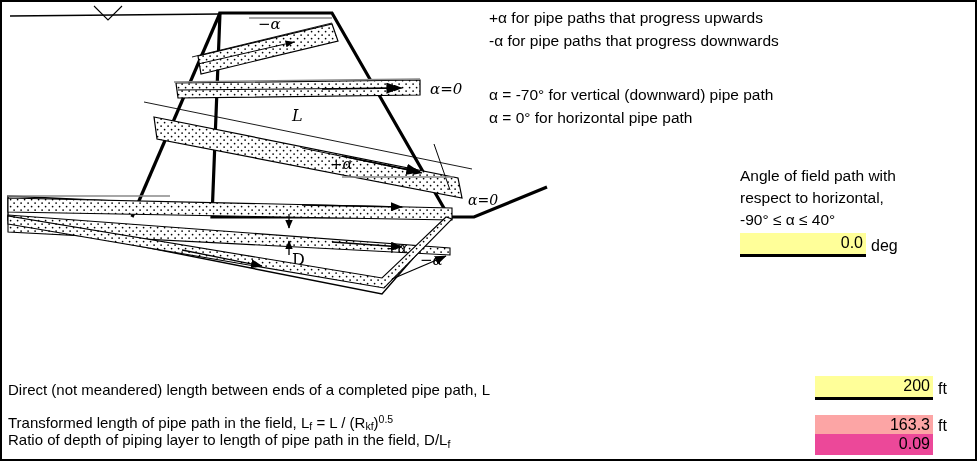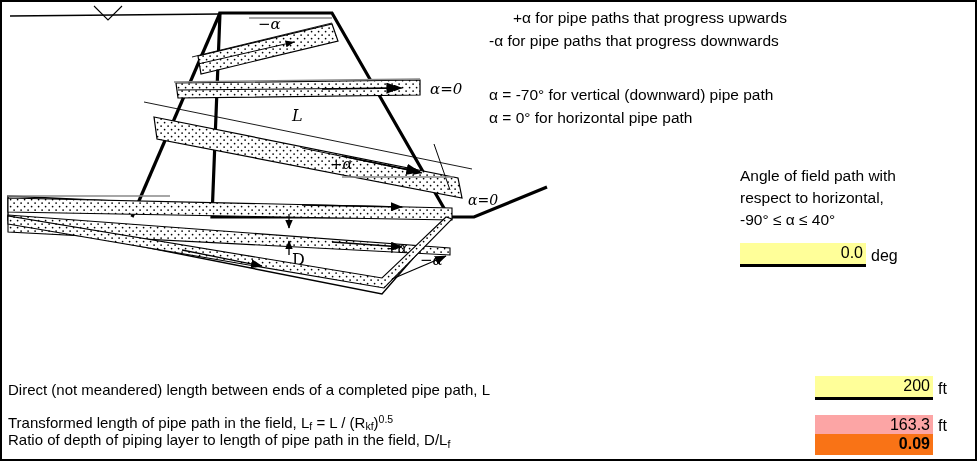--- a/index.html
+++ b/index.html
@@ -25,39 +25,39 @@
     width:600px; height:335px;
   }
 
   
   .note-block{
     position:absolute;
     font-size:15.5px;
     line-height:23px;
     white-space:nowrap;
   }
-  #note-upwards{ left:487px; top:4px;margin-left:24px; }
+  #note-upwards{ left:487px; top:4px; }
   #note-downwards{ left:487px; top:27px; }
   #note-vertical{ left:487px; top:81px; }
   #note-horizontal{ left:487px; top:104px; }
 
   
   #angle-group{
     position:absolute;
     left:738px;
     top:163px;
     width:230px;
     font-size:15.5px;
     line-height:22px;
   }
   #angle-group .cap{ white-space:nowrap; }
   #angle-row{
     display:flex;
     align-items:flex-end;
-    margin-top:12px;
+    margin-top:2px;
   }
   .input-cell{
     background:#ffff99;
     border-bottom:3px solid #000;
     text-align:right;
     padding:0 3px 1px 3px;
     font-size:16px;
     line-height:20px;
     box-sizing:border-box;
   }
@@ -96,23 +96,22 @@
   }
   .val.editable{
     background:#ffff99;
     border-bottom:3px solid #000;
   }
   .val.computed{
     background:#fca5a5;
     border-bottom:1.5px solid #000;
   }
   .val.plain{
-    background:#f97316;
+    background:#ec4899;
     border-bottom:none;
-    font-weight:bold;
   }
   .result-row .unit-cell{
     flex:0 0 34px;
     font-size:16px;
     line-height:20px;
     padding-left:5px;
     padding-bottom:1px;
     box-sizing:border-box;
   }
   #row-L{ top:342px;margin-top:32px; }

